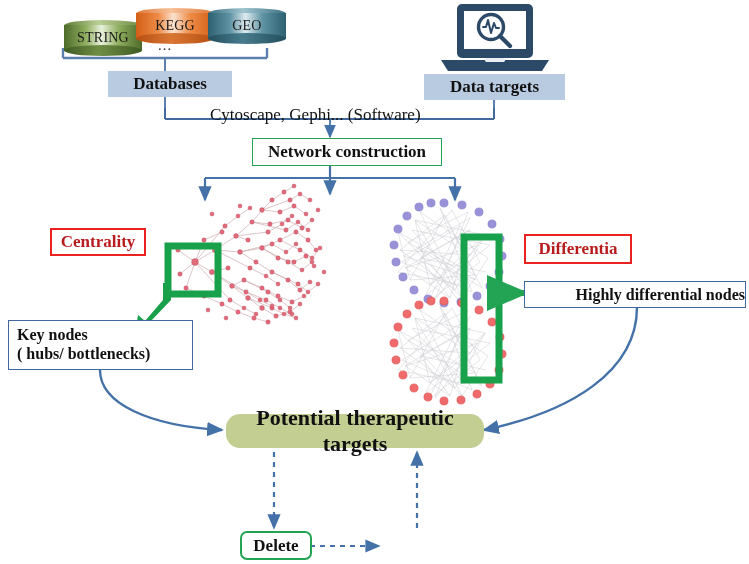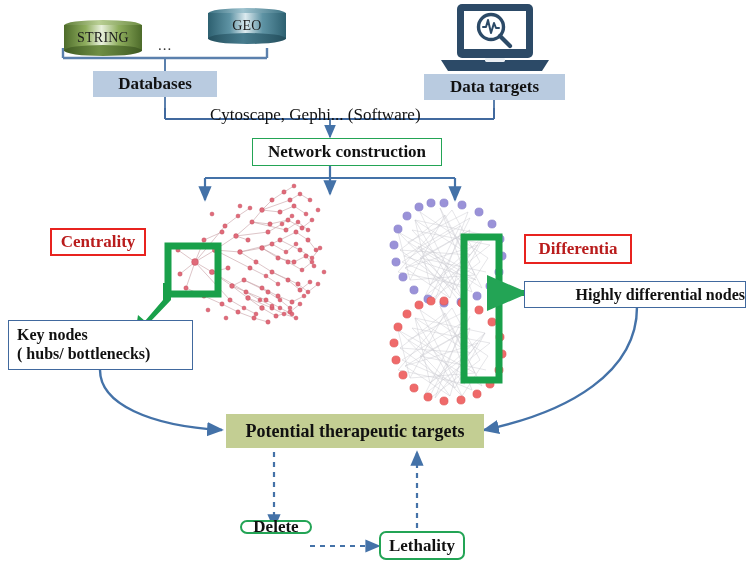--- a/index.html
+++ b/index.html
@@ -34,21 +34,21 @@
   
   .box{position:absolute;display:flex;align-items:center;justify-content:center;
        text-align:center;z-index:6;box-sizing:border-box;}
   .box-fillblue{background:#b9cbe0;color:#111;font-weight:bold;font-size:17px;}
   .box-greenline{background:#ffffff;border:1.6px solid #23a455;color:#111;
                  font-weight:bold;font-size:17px;margin-left:12px;}
   .box-redline{background:#ffffff;border:2px solid #e8231f;color:#b91c1c;
                font-weight:bold;font-size:17px;}
   .box-blueline{background:#ffffff;border:1.4px solid #41699e;color:#111;
                 font-weight:bold;font-size:16px;}
-  .box-olive{background:#c3ce93;color:#111;font-weight:bold;font-size:18px;}
+  .box-olive{background:#c3ce93;color:#111;font-weight:bold;font-size:22px;border-radius:14px;}
   .box-round-green{background:#ffffff;border:2px solid #23a455;border-radius:7px;
                    color:#111;font-weight:bold;font-size:17px;}
   .plain{position:absolute;font-size:17px;color:#111;z-index:6;white-space:nowrap;}
 
   .keybox{flex-direction:column;align-items:flex-start;justify-content:center;
           padding-left:8px;line-height:1.18;}
   .keybox span{display:block;text-align:left;}
 
   
   .laptop{position:absolute;z-index:6;}
@@ -324,30 +324,36 @@
       <line x1="499" y1="293" x2="524" y2="293" stroke="#19a04a" stroke-width="6" marker-end="url(#ahg)"></line>
     </g>
   </svg>
 
   <div class="cyl cyl-string" style="left:64px;top:20px;">
     <div class="top"></div>
     <div class="body"></div>
     <div class="bot"></div>
     <div class="lbl">STRING</div>
   </div>
+  <div class="cyl cyl-kegg" style="left:136px;top:8px;">
+    <div class="top"></div>
+    <div class="body"></div>
+    <div class="bot"></div>
+    <div class="lbl">KEGG</div>
+  </div>
   <div class="cyl cyl-geo" style="left:208px;top:8px;">
     <div class="top"></div>
     <div class="body"></div>
     <div class="bot"></div>
     <div class="lbl">GEO</div>
   </div>
 
   <div class="dots" style="left:158px;top:37px;">...</div>
 
-  <div class="box box-fillblue" style="left:93px;top:71px;width:124px;height:26px;">
+  <div class="box box-fillblue" style="left:108px;top:71px;width:124px;height:26px;">
     <span>Databases</span>
   </div>
 
   <svg class="laptop" style="left:437px;top:2px;" width="116" height="72" viewBox="0 0 116 72">
     <rect x="20" y="2" width="76" height="54" rx="5" fill="#2c4a67"></rect>
     <rect x="27" y="9" width="62" height="38" fill="#ffffff"></rect>
     <g stroke="#2c4a67" fill="none">
       <circle cx="54" cy="25" r="12.5" stroke-width="3.4"></circle>
       <path d="M46,25 L49,25 L51,18 L54,31 L57,21 L59,26 L62,26" stroke-width="2" stroke-linejoin="round" stroke-linecap="round"></path>
       <line x1="63" y1="34" x2="73" y2="44" stroke-width="4.2" stroke-linecap="round"></line>
@@ -380,21 +386,18 @@
   </div>
 
   <div class="box box-blueline" style="left:524px;top:281px;width:222px;height:27px;justify-content:flex-end;">
     <span>Highly differential nodes</span>
   </div>
 
   <div class="box box-olive" style="left:226px;top:414px;width:258px;height:34px;">
     <span>Potential therapeutic targets</span>
   </div>
 
-  <div class="box box-round-green" style="left:240px;top:520px;width:72px;height:14px;">
+  <div class="box box-round-green" style="left:240px;top:531px;width:72px;height:29px;">
     <span>Delete</span>
   </div>
 
-  <div class="box box-round-green" style="left:379px;top:531px;width:86px;height:29px;">
-    <span>Lethality</span>
-  </div>
 
 </div>
 
 </body></html>

